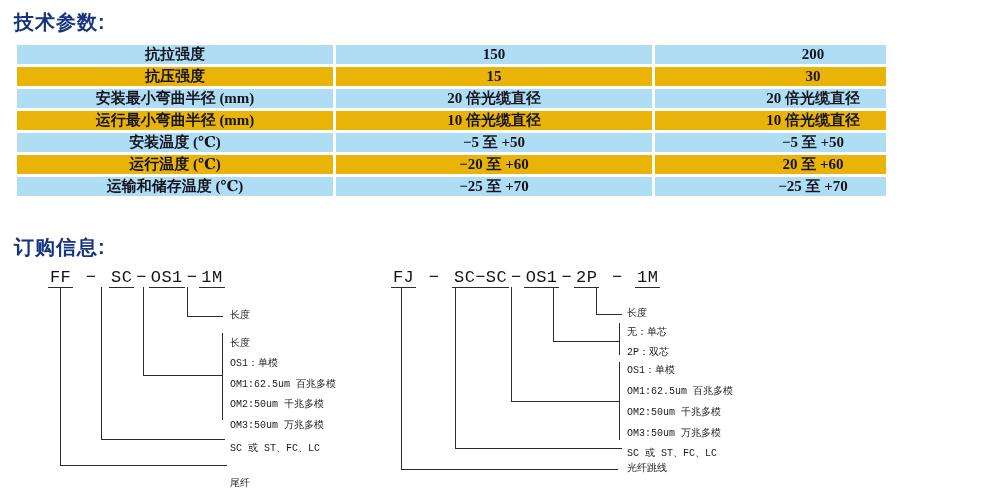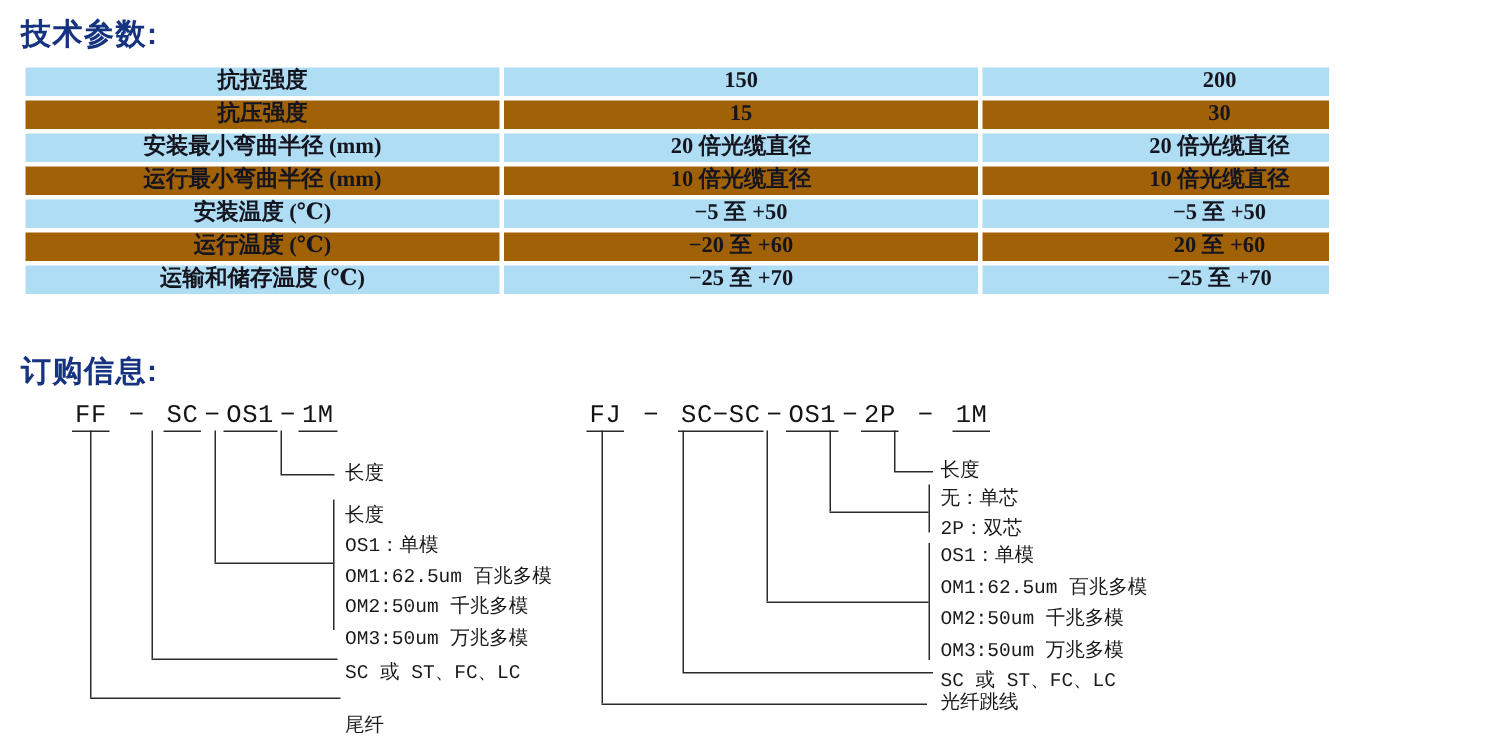--- a/index.html
+++ b/index.html
@@ -9,32 +9,32 @@
              font-weight:700;font-size:20px;color:#16337f;letter-spacing:1px;}
   .t1{left:14px;top:9px;}
   .t2{left:14px;top:234px;}
 
   table.spec{position:absolute;left:14px;top:42px;border-collapse:separate;border-spacing:3px;
              table-layout:fixed;width:960px;}
   table.spec th,table.spec td{height:19px;padding:0;text-align:center;vertical-align:middle;
              font-size:15px;font-weight:700;line-height:19px;overflow:hidden;white-space:nowrap;}
   table.spec th{background:#11317d;color:#ffffff;}
   table.spec tr.alt td{background:#aeddf4;}
-  table.spec tr.plain td{background:#a16207;}
+  table.spec tr.plain td{background:#eab308;}
   table.spec td{color:#151520;}
   .c1{width:322px;} .c2{width:313px;} .c3{width:313px;}
 
   .diagram{position:absolute;left:0;top:0;width:990px;height:495px;font-family:Liberation Mono, monospace;}
   .code{position:absolute;font-size:17px;color:#141414;letter-spacing:0.4px;white-space:pre;}
   .seg{border-bottom:1px solid #2b2b2b;padding:0 2px;}
   .sep{white-space:pre;padding:0 2px;}
   .vl,.hl,.br{position:absolute;background:#2b2b2b;}
   .vl,.br{width:1px;}
   .hl{height:1px;}
-  .lbl{position:absolute;font-size:13px;line-height:16px;color:#1a1a1a;white-space:nowrap;}
+  .lbl{position:absolute;font-size:10px;line-height:16px;color:#1a1a1a;white-space:nowrap;}
 </style>
 </head>
 <body>
 
 <div class="canvas">
 
   <div class="sec-title t1">技术参数:</div>
 
   <table class="spec">
     <tbody>

